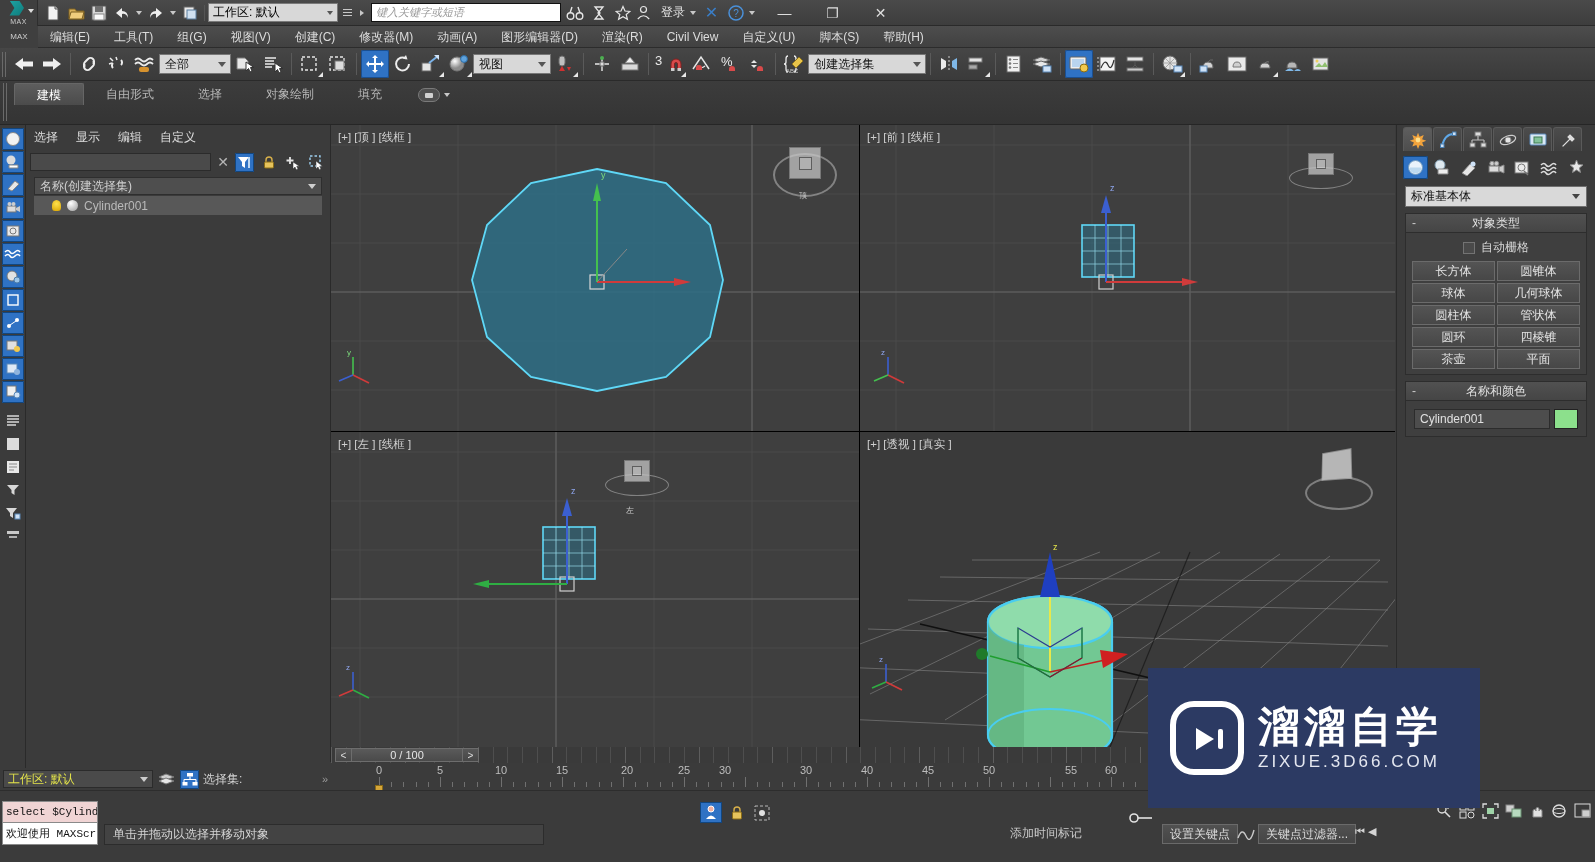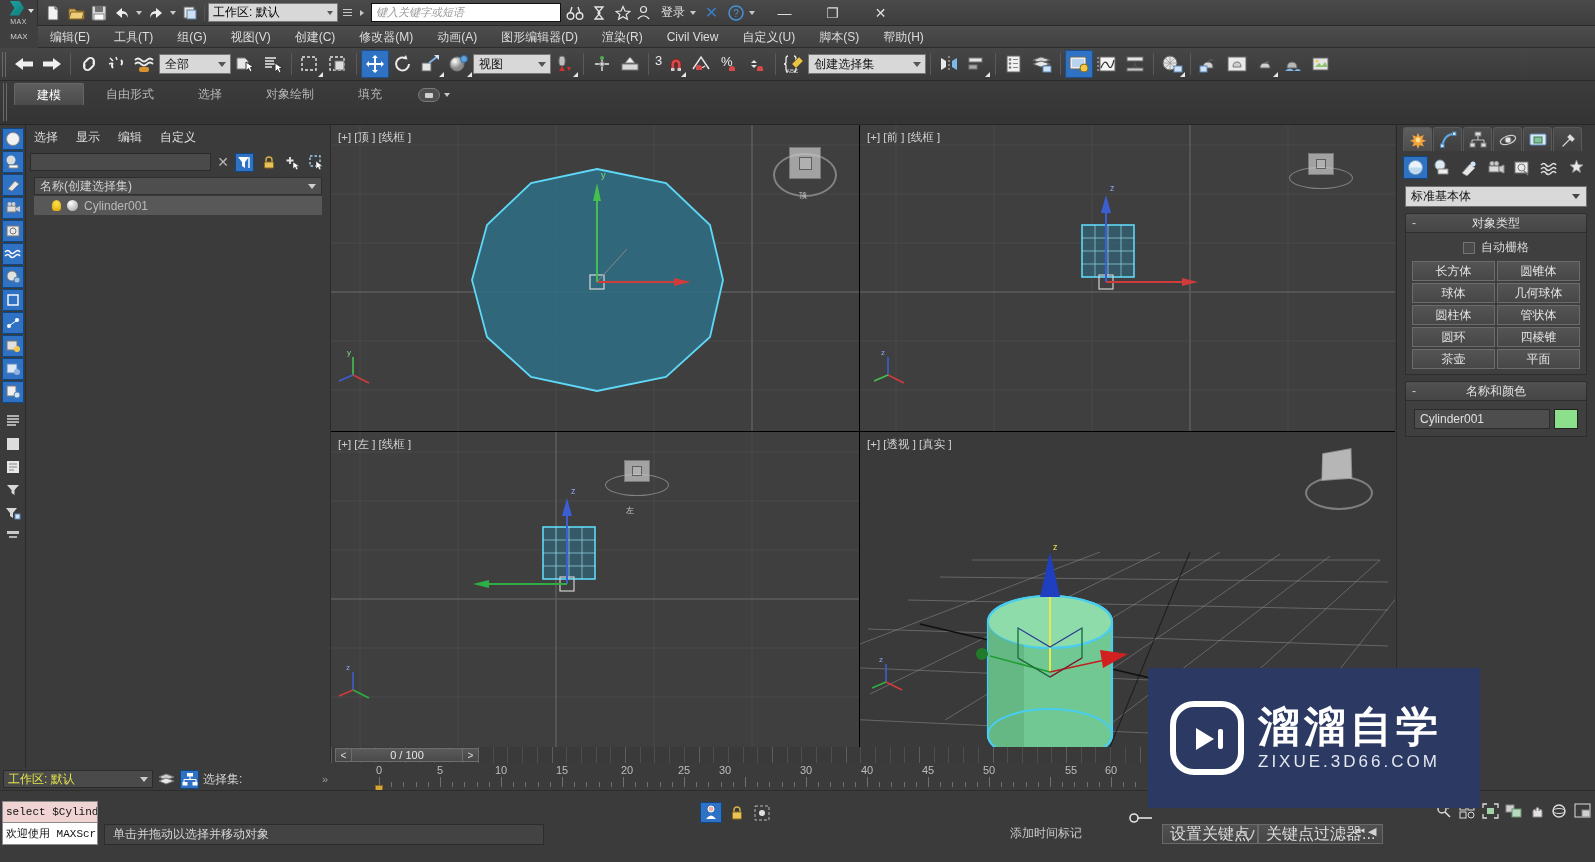--- a/index.html
+++ b/index.html
@@ -203,21 +203,21 @@
   .statusarea{position:absolute;left:0;top:790px;width:1595px;height:72px;background:#3b3b3b;border-top:1px solid #2d2d2d;}
   .mslisten{position:absolute;left:2px;top:10px;width:96px;height:44px;}
   .msl1{height:22px;background:#f0d4d4;border:1px solid #8a8a8a;font-family:"Liberation Mono","DejaVu Sans Mono",monospace;
      font-size:11px;color:#111;display:flex;align-items:center;padding:0 3px;overflow:hidden;white-space:nowrap;}
   .msl2{height:22px;background:#fff;border:1px solid #8a8a8a;border-top:none;font-family:"Liberation Mono","DejaVu Sans Mono",monospace;
      font-size:11px;color:#111;display:flex;align-items:center;padding:0 3px;overflow:hidden;white-space:nowrap;}
   .statline{position:absolute;left:104px;width:440px;height:21px;background:#434343;border:1px solid #2c2c2c;
      display:flex;align-items:center;padding:0 8px;font-size:12px;color:#d5d5d5;}
 
   .keybtn{height:20px;border:1px solid #6a6a6a;background:linear-gradient(#515151,#454545);
-     display:flex;align-items:center;justify-content:center;font-size:16px;color:#dcdcdc;padding:0 7px;}
+     display:flex;align-items:center;justify-content:center;font-size:12px;color:#dcdcdc;padding:0 7px;}
 
   
   .wm{position:absolute;left:1148px;top:668px;width:332px;height:140px;background:#2c3a63;
      display:flex;align-items:center;gap:14px;padding-left:22px;z-index:40;}
   .wm-logo{width:74px;height:74px;position:relative;}
   .wm-logo .out{position:absolute;inset:0;border:6px solid #fff;border-radius:24px 30% 30% 24px;transform:rotate(0deg);}
   .wm-logo .tri{position:absolute;left:26px;top:27px;width:0;height:0;border-left:18px solid #fff;
      border-top:11px solid transparent;border-bottom:11px solid transparent;}
   .wm-logo .bar{position:absolute;left:48px;top:28px;width:5px;height:20px;background:#fff;border-radius:2px;}
   .wm-txt .big{font-size:42px;color:#fff;letter-spacing:4px;font-weight:bold;line-height:46px;}

